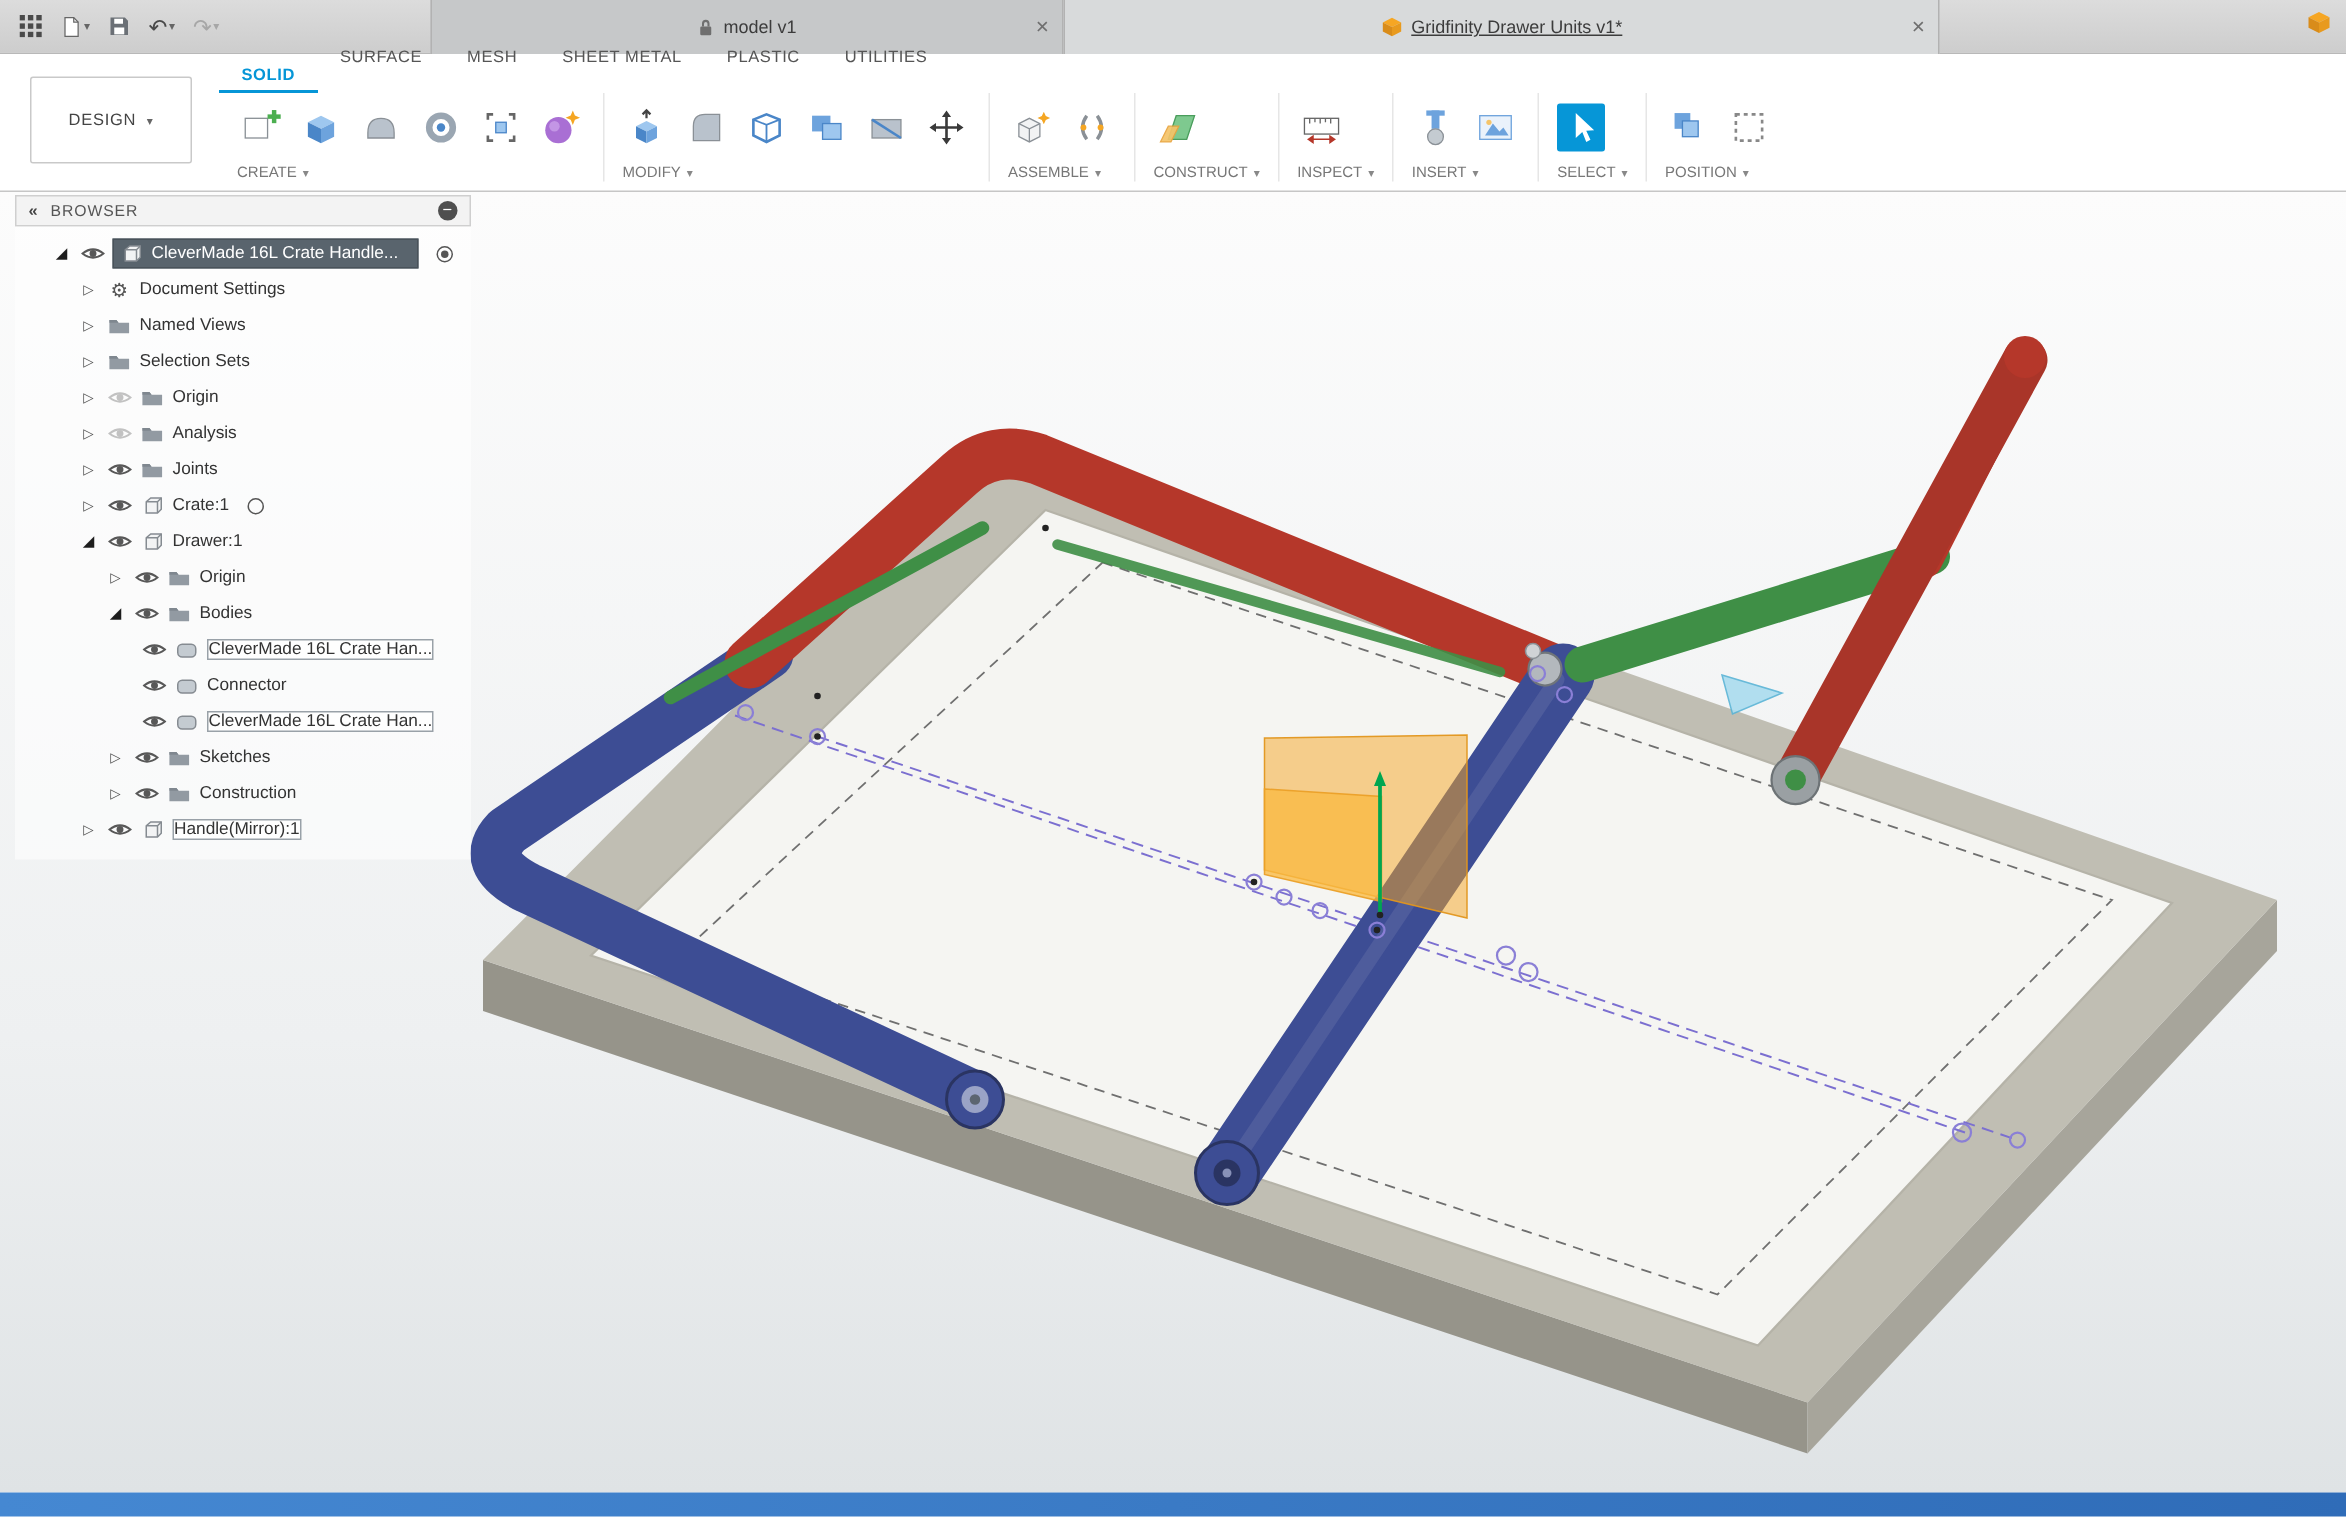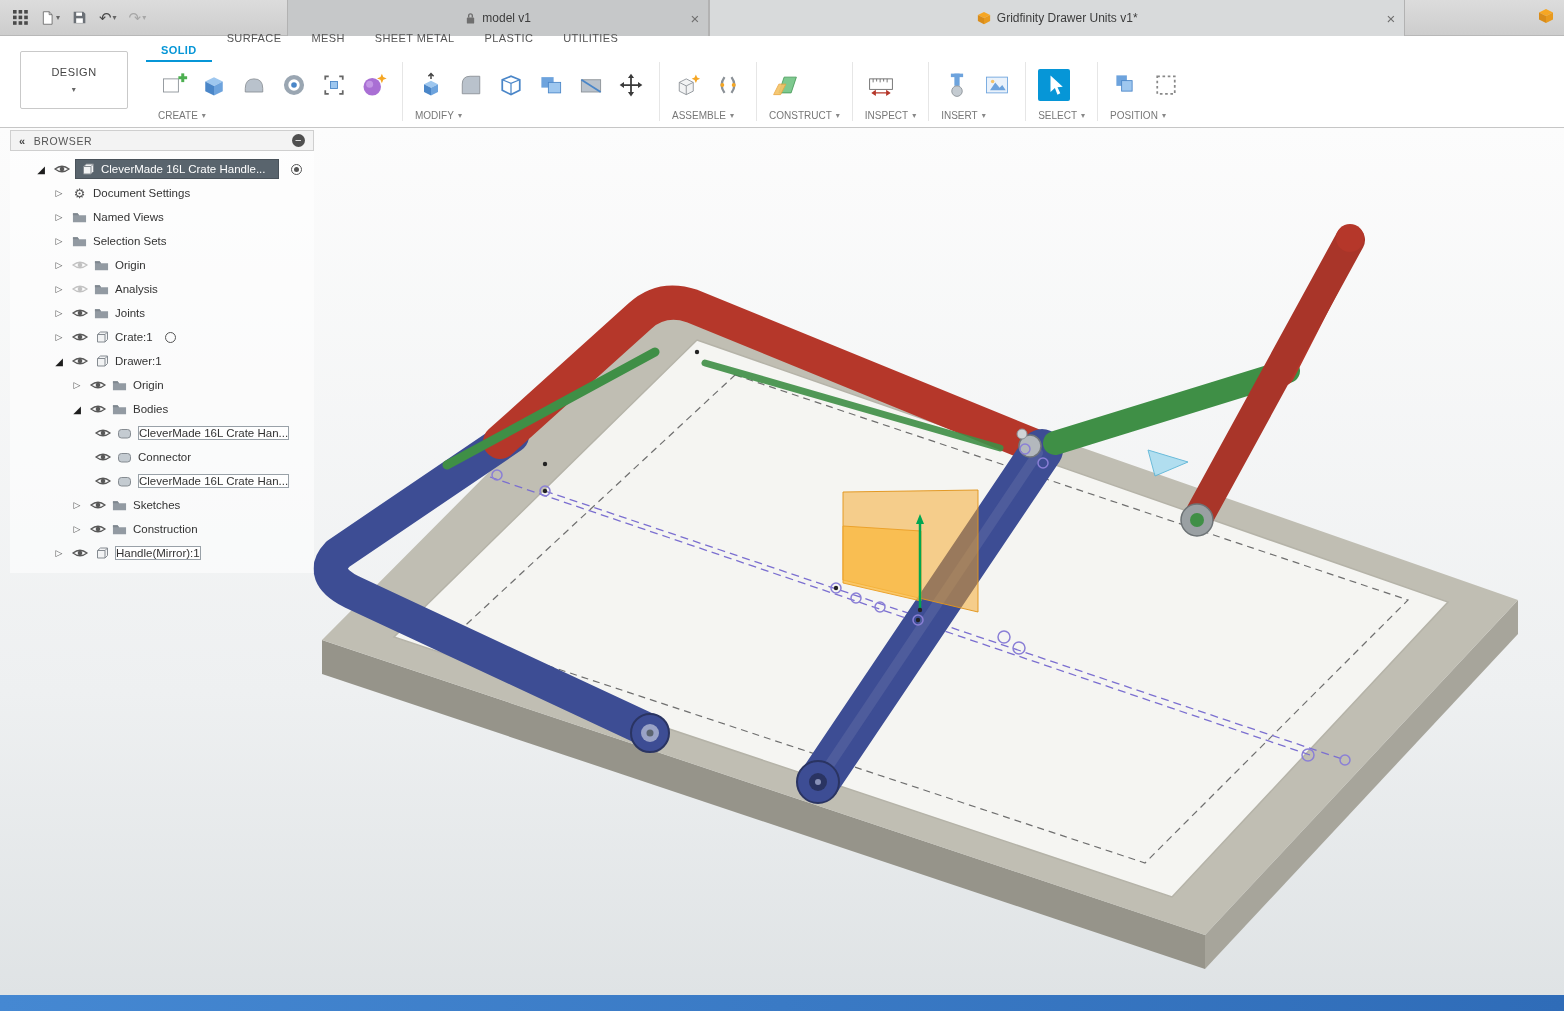--- a/index.html
+++ b/index.html
@@ -13,36 +13,36 @@
   .tb-icons { display:flex; align-items:center; gap:6px; padding:0 10px; }
   .tb-btn { height:26px; display:flex; align-items:center; justify-content:center; gap:1px;
     color:#4a4a4a; font-size:16px; padding:0 3px; border-radius:3px; }
   .tb-caret { font-size:8px; color:#666; }
   .tb-btn.disabled { color:#a7a7a7; }
   .tb-spacer { width:128px; }
   .doc-tab { position:relative; display:flex; align-items:center; height:36px;
     background:#c6c8c9; border-left:1px solid #b2b2b2; border-right:1px solid #b2b2b2;
     font-size:12px; color:#3c3c3c;justify-content:flex-end; }
   .doc-tab.t1 { width:422px; }
-  .doc-tab.t2 { width:696px; background:#d8dadb; }
+  .doc-tab.t2 { width:584px; background:#d8dadb;text-decoration:underline; }
   .tab-center { margin:0 auto; display:flex; align-items:center; gap:6px; max-width:85%;
     white-space:nowrap; overflow:hidden; }
   .tab-close { position:absolute; right:9px; top:50%; transform:translateY(-50%);
     color:#6f6f6f; font-size:15px; line-height:1; }
   .tb-right { flex:1; display:flex; align-items:center; justify-content:flex-end; padding-right:10px; }
 
   
   .ribbon { position:absolute; left:0; top:36px; width:1564px; height:92px; background:#fff;
     border-bottom:1px solid #c6c6c6; z-index:40; }
   .ribbon-tabs { display:flex; align-items:flex-end; height:26px; padding-left:146px; }
   .rtab { font-size:11px; color:#555; padding:5px 15px 18px; letter-spacing:.4px; }
   .rtab.active { color:#0696d7; font-weight:bold; border-bottom:2px solid #0696d7; padding-bottom:4px; }
   .design-btn { position:absolute; left:20px; top:15px; width:108px; height:58px; background:#fff;
     border:1px solid #c9c9c9; border-radius:2px; display:flex; align-items:center; justify-content:center;
-    gap:7px; font-size:11px; color:#444; letter-spacing:.5px;flex-direction:column; }
+    gap:7px; font-size:11px; color:#444; letter-spacing:.5px; }
   .tool-row { position:absolute; left:146px; top:26px; display:flex; }
   .tool-group { display:flex; flex-direction:column; align-items:flex-start; padding:2px 12px 0; }
   .tool-group + .tool-group { border-left:1px solid #e6e6e6; }
   .tool-icons { display:flex; align-items:center; gap:8px; height:42px; }
   .tool { width:32px; height:32px; display:flex; align-items:center; justify-content:center; }
   .tool.select-active { background:#0696d7; border-radius:2px; }
   .group-label { margin-top:4px; font-size:10px; color:#777; display:flex; align-items:center; gap:4px; }
   .group-label .caret { font-size:8px; color:#888; }
 
   

